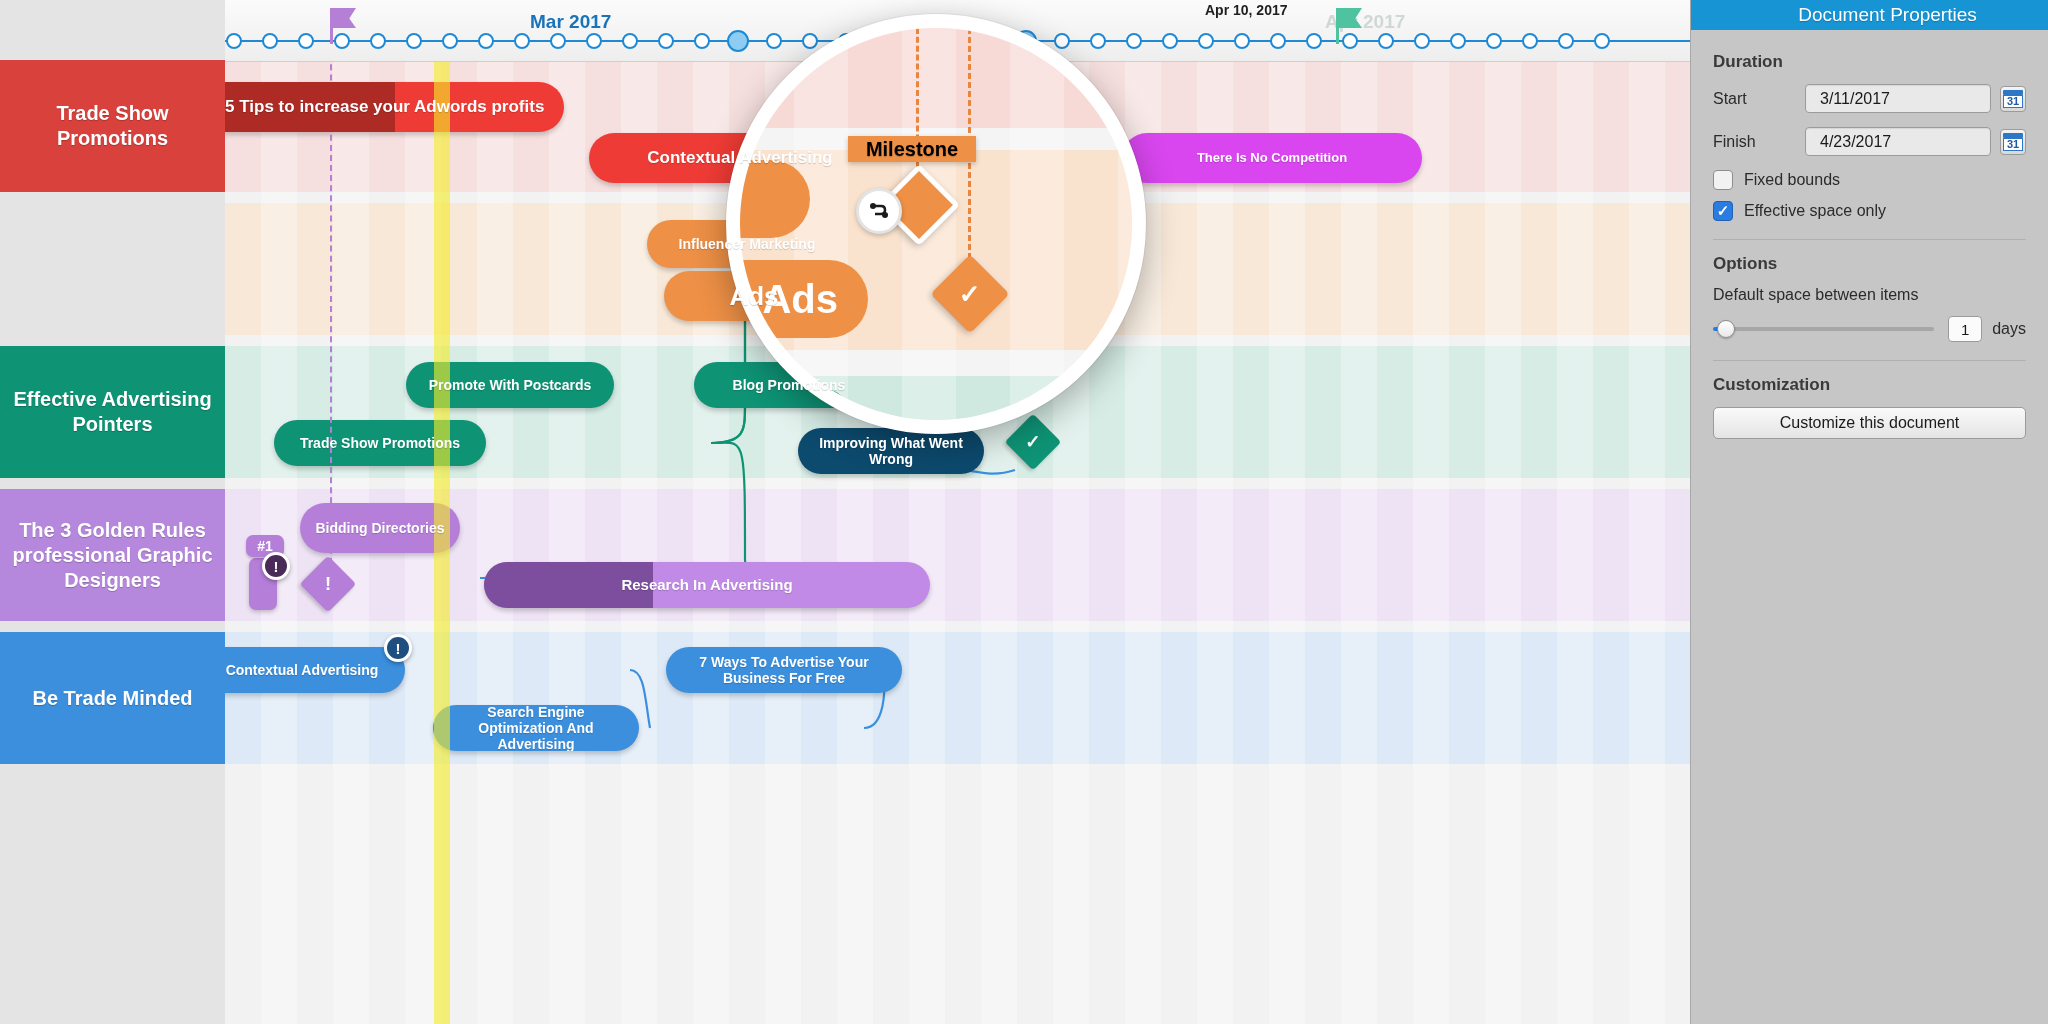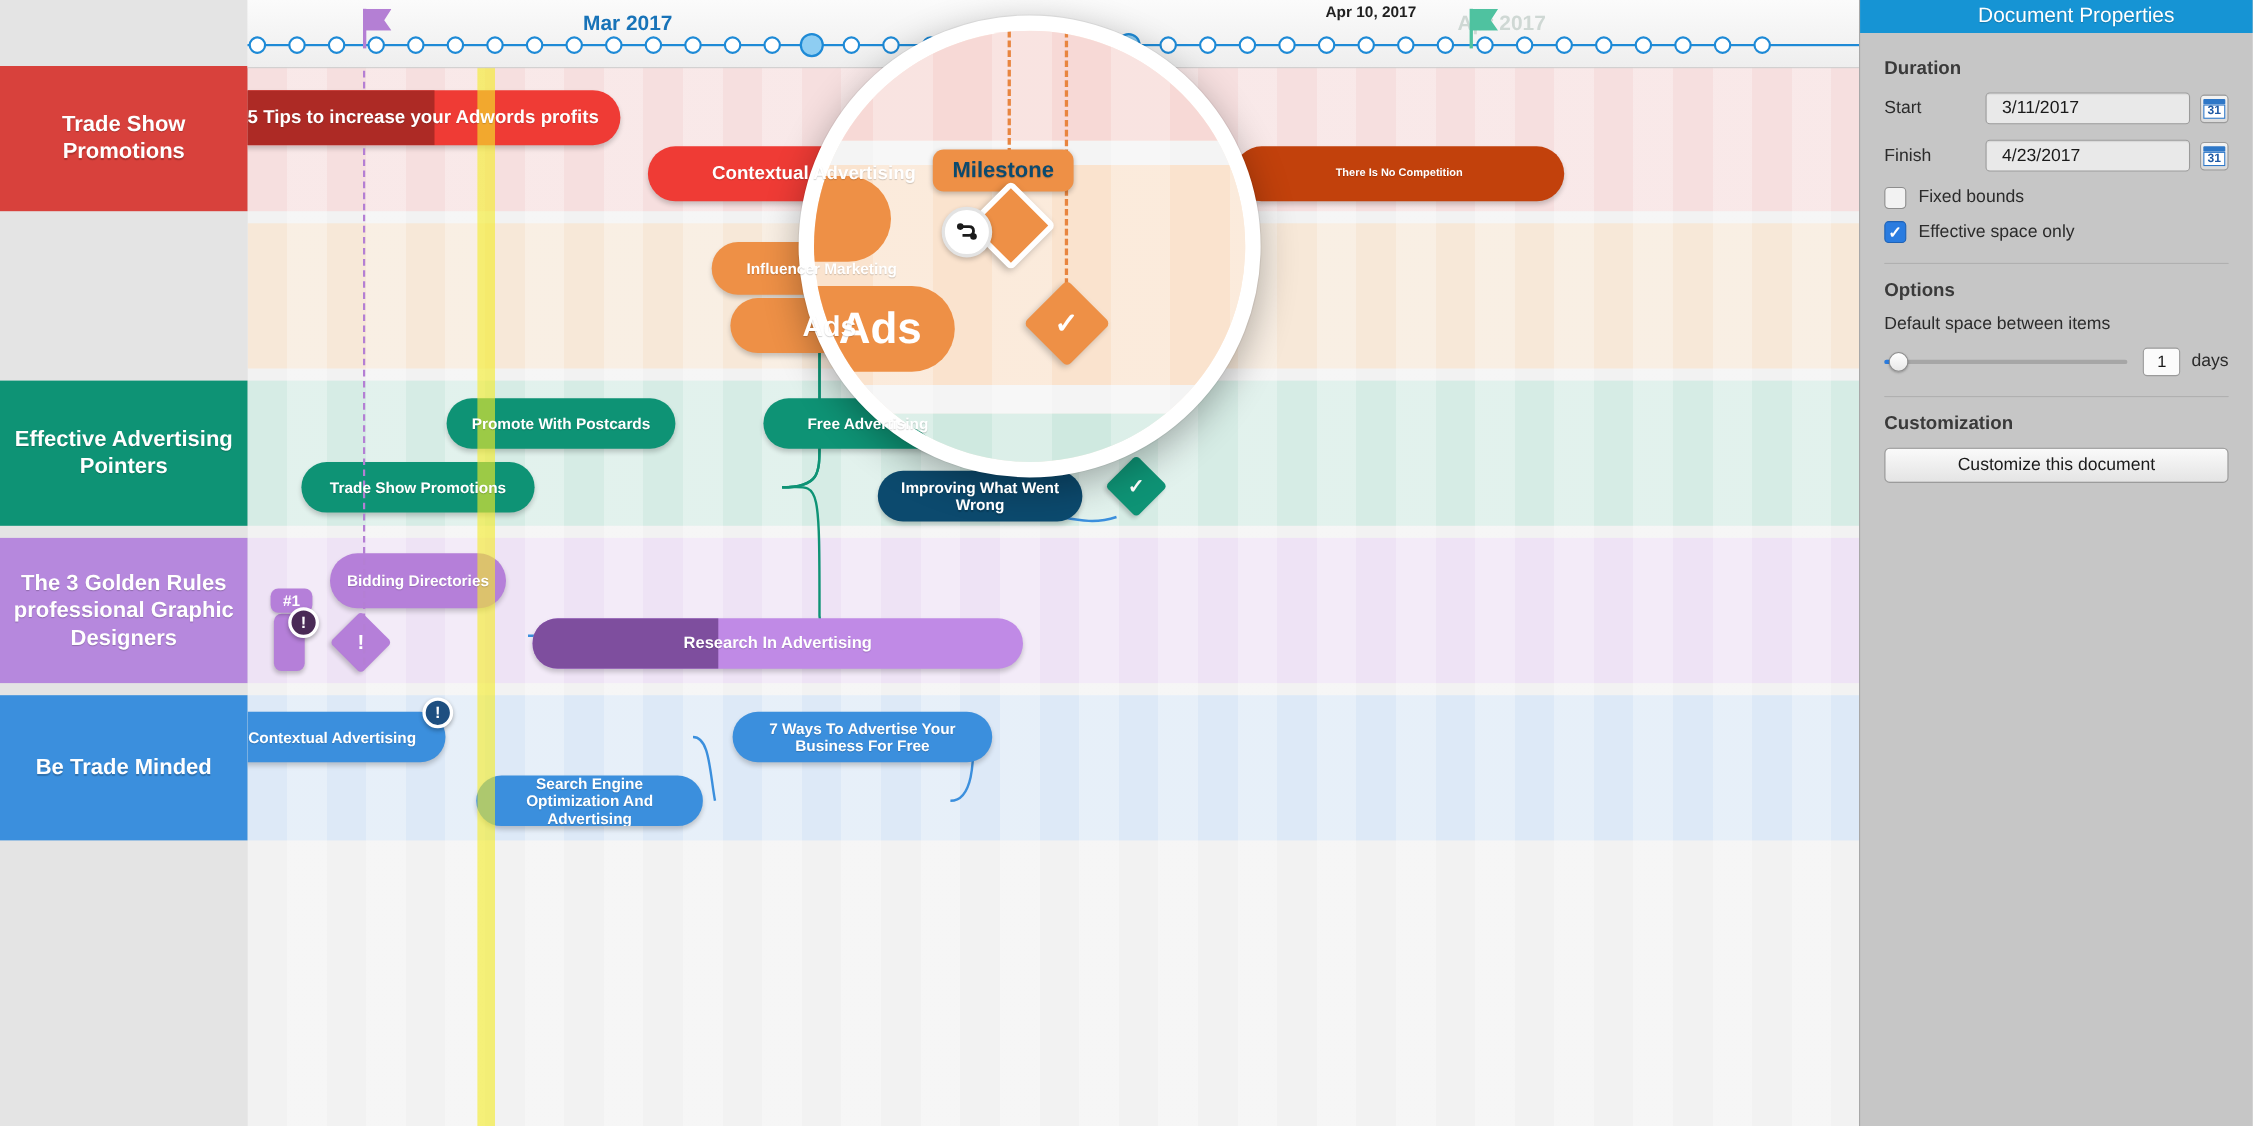--- a/index.html
+++ b/index.html
@@ -190,34 +190,34 @@
         <path d="M255,578 C270,578 270,578 290,578" fill="none" stroke="#3b8fdd" stroke-width="2.2"></path>
       </svg>
     <div id="bars">
         <div class="bar" style="left: -29px; top: 82px; width: 368px; height: 50px; background: rgb(239, 59, 53); font-size: 17px;">
           <div class="prog" style="width: 54%; background: rgb(173, 42, 37);"></div>
           <span class="txt">15 Tips to increase your Adwords profits</span>
         </div>
         <div class="bar" style="left: 364px; top: 133px; width: 302px; height: 50px; background: rgb(239, 59, 53); font-size: 17px;">
           <span class="txt">Contextual Advertising</span>
         </div>
-        <div class="bar" style="left: 897px; top: 133px; width: 300px; height: 50px; background: #c2410c; font-size: 10px;">
+        <div class="bar" style="left: 897px; top: 133px; width: 300px; height: 50px; background: #d946ef; font-size: 13px;">
           <span class="txt">There Is No Competition</span>
         </div>
         <div class="bar" style="left: 422px; top: 220px; width: 200px; height: 48px; background: rgb(238, 144, 70); font-size: 14px;">
           <span class="txt">Influencer Marketing</span>
         </div>
         <div class="bar" style="left: 439px; top: 271px; width: 180px; height: 50px; background: rgb(238, 144, 70); font-size: 26px;">
           <span class="txt">Ads</span>
         </div>
         <div class="bar" style="left: 181px; top: 362px; width: 208px; height: 46px; background: rgb(14, 147, 117); font-size: 14px;">
           <span class="txt">Promote With Postcards</span>
         </div>
         <div class="bar" style="left: 469px; top: 362px; width: 190px; height: 46px; background: rgb(14, 147, 117); font-size: 14px;">
-          <span class="txt">Free Advertising</span>
+          <span class="txt">Blog Promotions</span>
         </div>
         <div class="bar" style="left: 49px; top: 420px; width: 212px; height: 46px; background: rgb(14, 147, 117); font-size: 14px;">
           <span class="txt">Trade Show Promotions</span>
         </div>
         <div class="bar" style="left: 573px; top: 428px; width: 186px; height: 46px; background: #0c4a6e; font-size: 14px;">
           <span class="txt">Improving What Went Wrong</span>
         </div>
         <div class="bar" style="left: 75px; top: 503px; width: 160px; height: 50px; background: rgb(181, 127, 217); font-size: 14px;">
           <span class="txt">Bidding Directories</span>
         </div>
@@ -339,21 +339,21 @@
           <div style="position:absolute;left:176px;top:0;height:210px;border-left:3px dashed #e8853f;"></div>
           <div style="position:absolute;left:228px;top:0;height:240px;border-left:3px dashed #e8853f;"></div>
         </div>
 
       <div id="mag-shapes">
           <div style="position:absolute;left:-40px;top:132px;width:110px;height:78px;background:#ee9046;border-radius:40px;"></div>
           <div style="position:absolute;left:-50px;top:232px;width:178px;height:78px;background:#ee9046;border-radius:40px;display:flex;align-items:center;justify-content:flex-end;color:#fff;font-weight:bold;font-size:40px;padding-right:30px;">Ads</div>
           <div style="position:absolute;left:-40px;top:360px;width:150px;height:56px;background:#0e9375;border-radius:30px;color:#fff;font-weight:bold;font-size:14px;display:flex;align-items:center;justify-content:center;text-align:center;">Blog<br>Advertising</div>
         </div>
 
-      <div id="mag-tip" style="position: absolute; left: 108px; top: 108px; width: 128px; height: 38px; background: rgb(238, 144, 70); border-radius: 10px; color: #0c4a6e; font-weight: bold; font-size: 20px; display: flex; align-items: center; justify-content: center; box-shadow: rgba(0, 0, 0, 0.22) 0px 2px 5px; text-shadow: rgba(0, 0, 0, 0.2) 0px 1px 1px;">
+      <div id="mag-tip" style="position: absolute; left: 108px; top: 108px; width: 128px; height: 26px; background: rgb(238, 144, 70); border-radius: 0; color: #000000; font-weight: bold; font-size: 20px; display: flex; align-items: center; justify-content: center; box-shadow: rgba(0, 0, 0, 0.22) 0px 2px 5px; text-shadow: rgba(0, 0, 0, 0.2) 0px 1px 1px;">
         <span>Milestone</span>
       </div>
 
       <div id="mag-dia" style="position: absolute; left: 150px; top: 148px; width: 58px; height: 58px; background: rgb(238, 144, 70); transform: rotate(45deg); border: 5px solid rgb(255, 255, 255); border-radius: 5px; box-shadow: rgba(0, 0, 0, 0.25) 0px 3px 7px;"></div>
       <div id="mag-dep" style="position: absolute; left: 116px; top: 160px; width: 46px; height: 46px; border-radius: 50%; background: rgb(255, 255, 255); border: 3px solid rgb(227, 227, 227); display: flex; align-items: center; justify-content: center; box-shadow: rgba(0, 0, 0, 0.22) 0px 2px 5px; z-index: 5;">
         <svg width="30" height="30" viewBox="0 0 30 30">
           <path d="M9 10 H17 Q21 10 21 14 Q21 18 17 18 H11" fill="none" stroke="#1b1b1b" stroke-width="2.6"></path>
           <circle cx="9" cy="10" r="3" fill="#1b1b1b"></circle>
           <circle cx="21" cy="19" r="3" fill="#1b1b1b"></circle>
         </svg>

